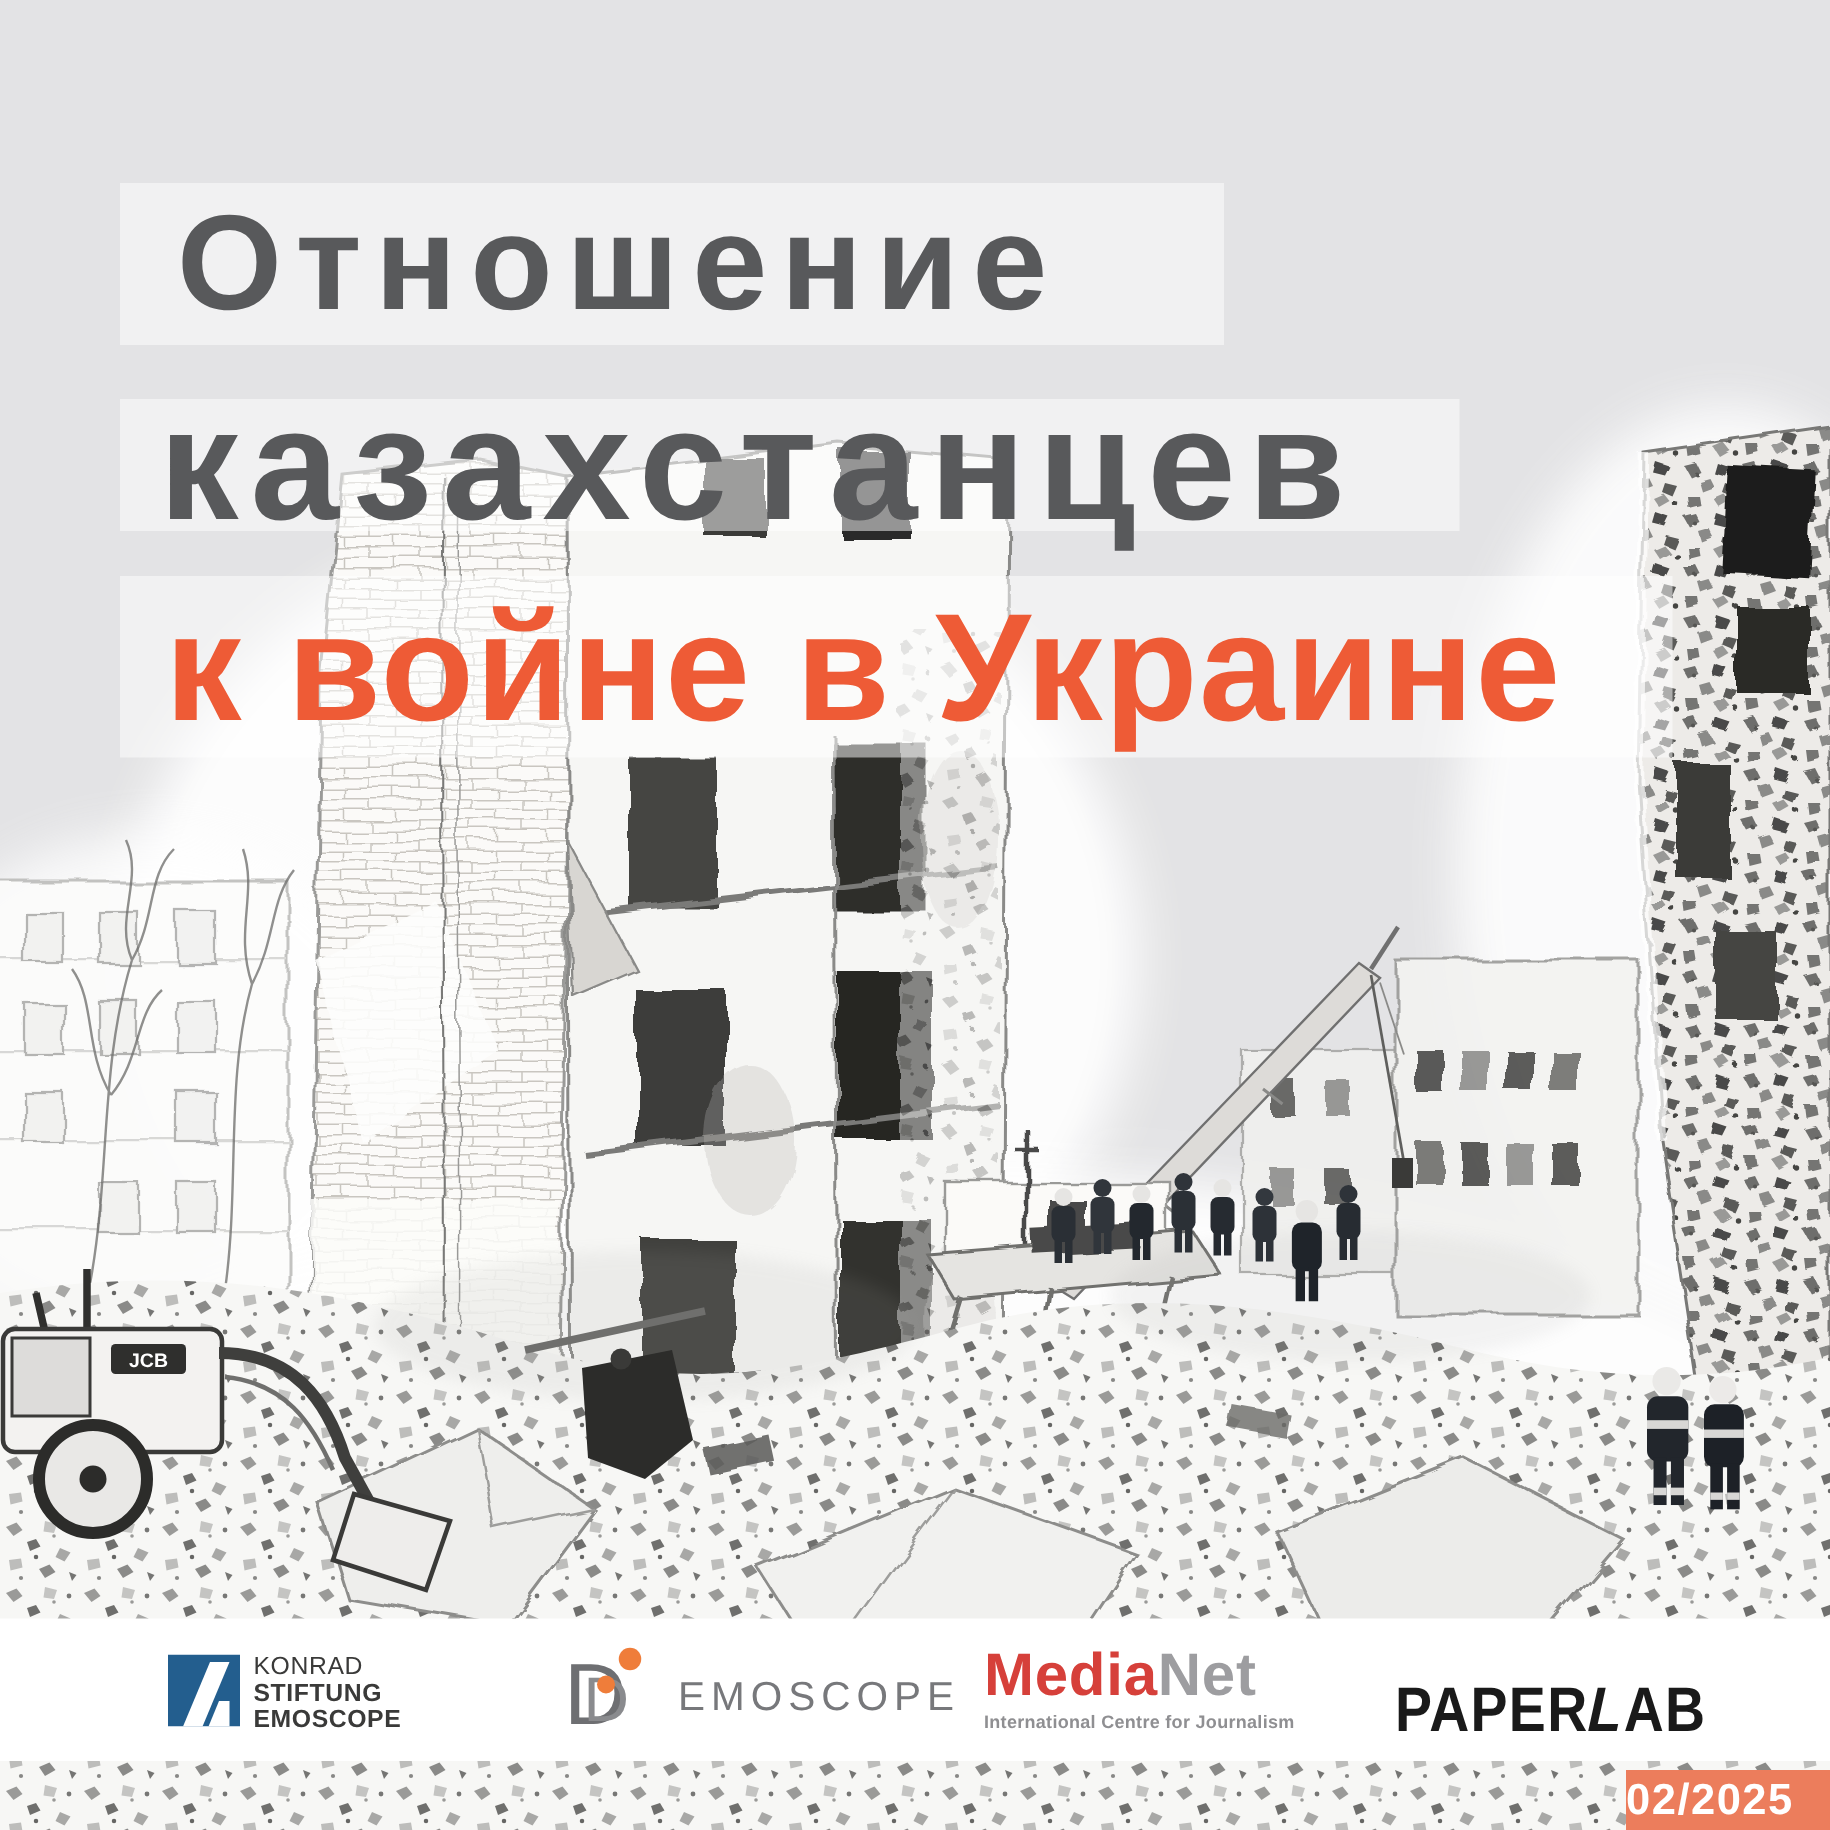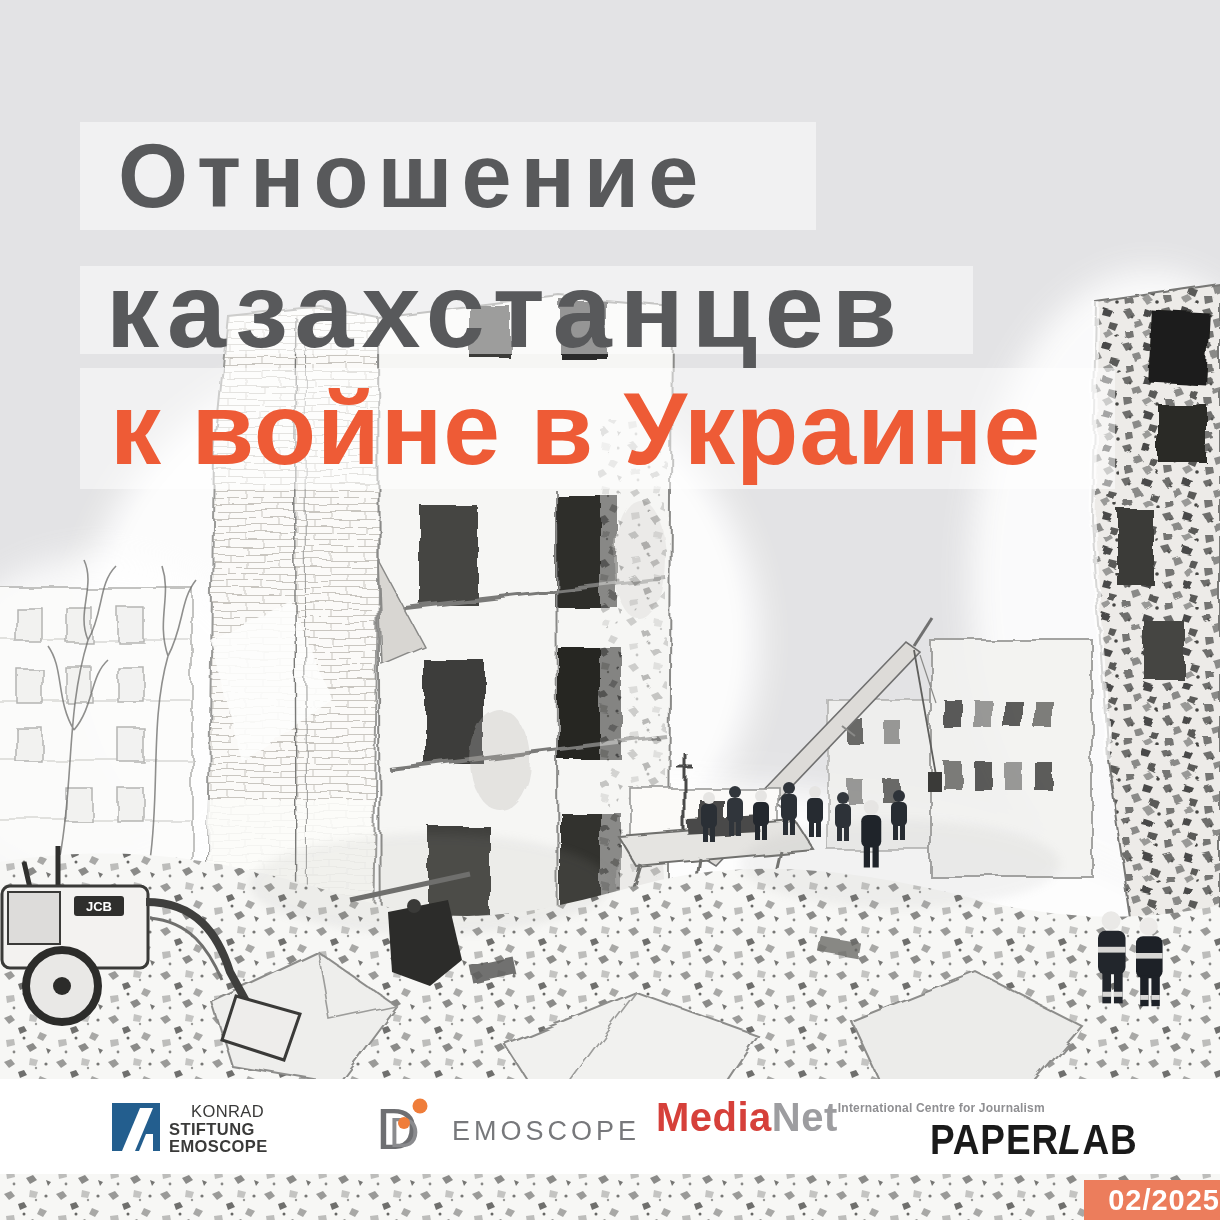--- a/index.html
+++ b/index.html
@@ -16,55 +16,55 @@
     position:absolute;left:80px;display:flex;align-items:center;
     background:rgba(255,255,255,0.5);
   }
   .title-box .t{
     font-weight:700;white-space:nowrap;line-height:1;
   }
   .box1{top:122px;width:698px;height:108px;padding-left:38px;}
   .box1 .t{font-size:90px;letter-spacing:9px;color:var(--color-title-gray,#58595b);}
   .box2{top:266px;width:867px;height:88px;padding-left:26px;}
   .box2 .t{font-size:106px;letter-spacing:8px;color:var(--color-title-gray,#58595b);}
-  .box3{top:368px;width:1005px;height:121px;padding-left:30px;}
+  .box3{top:384px;width:1005px;height:121px;padding-left:30px;}
   .box3 .t{font-size:102px;letter-spacing:1px;color:var(--color-accent-orange,#ee5b36);}
 
   
   .footer{position:absolute;left:0;top:1079px;width:1220px;height:95px;background:#ffffff;}
   .logo{position:absolute;display:flex;align-items:flex-start;}
 
   .kas{left:112px;top:24px;}
   .kas-text{margin-left:9px;color:var(--color-kas-text,#3a3a39);font-size:16.5px;line-height:17.5px;letter-spacing:.4px;}
-  .kas-text .r{font-weight:400;margin-left:22px;}
+  .kas-text .r{font-weight:400;}
   .kas-text .b{font-weight:700;}
 
   .demoscope{left:376px;top:16px;align-items:flex-end;}
   .demoscope .word{
     font-size:27px;font-weight:400;letter-spacing:4px;margin-left:18px;margin-bottom:10px;
     color:var(--color-demoscope-gray,#77787b);
   }
 
-  .medianet{left:656px;top:18px;flex-direction:row;}
+  .medianet{left:656px;top:18px;flex-direction:column;}
   .medianet .word{font-size:40px;font-weight:700;line-height:40px;letter-spacing:.5px;}
   .medianet .red{color:var(--color-medianet-red,#d6403a);}
   .medianet .gray{color:var(--color-medianet-gray,#9d9da0);}
   .medianet .sub{font-size:12px;font-weight:700;color:#8f8f92;margin-top:4px;letter-spacing:.2px;}
 
   .paperlab{left:930px;top:37px;}
   .paperlab .word{
     font-size:42px;font-weight:700;color:var(--color-paperlab-black,#1a1a1a);
     transform:scaleX(.88);transform-origin:left center;white-space:nowrap;letter-spacing:1px;
   }
   .paperlab .skew{display:inline-block;transform:skewX(-14deg);}
 
   
   .badge{
     position:absolute;left:1084px;top:1180px;width:136px;height:40px;
-    background:var(--color-badge-bg,#ec7d5c);display:flex;align-items:center;justify-content:flex-end;
+    background:var(--color-badge-bg,#ec7d5c);display:flex;align-items:center;justify-content:flex-start;
   }
   .badge .t{color:#ffffff;font-size:29px;font-weight:700;letter-spacing:1px;}
 </style>
 </head>
 <body>
 
 <div class="canvas">
 
   <svg class="scene" viewBox="0 0 1220 1220" aria-hidden="true">
     <defs>

